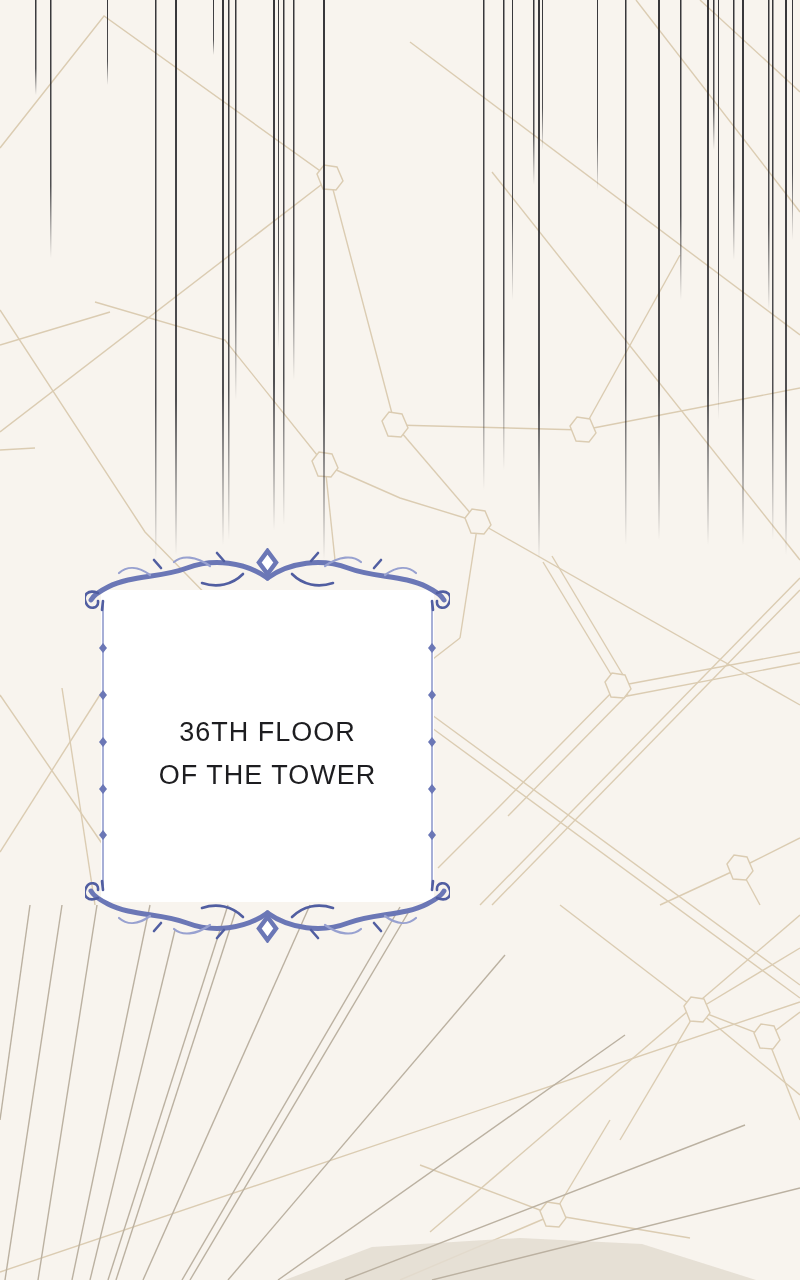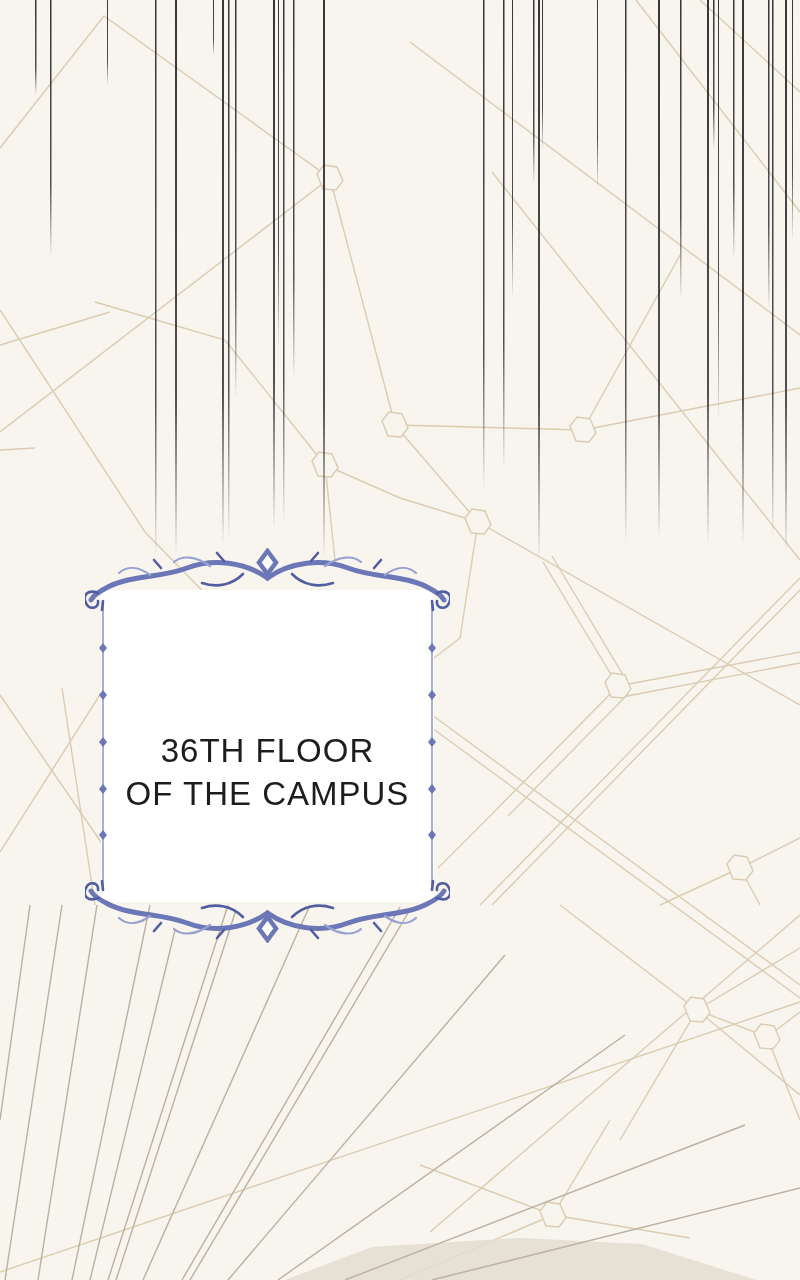--- a/index.html
+++ b/index.html
@@ -20,24 +20,24 @@
   .shade-poly{fill:var(--c-shade);opacity:.85;}
   .frame-svg{position:absolute;left:85px;top:548px;width:365px;height:395px;}
   .fl-main{stroke:var(--c-frame);stroke-width:5;fill:none;stroke-linecap:round;}
   .fl-dark{stroke:var(--c-frameDark);stroke-width:2.6;fill:none;stroke-linecap:round;}
   .fl-light{stroke:var(--c-frameLight);stroke-width:2.2;fill:none;stroke-linecap:round;}
   .fl-diamond{stroke:var(--c-frame);stroke-width:4.5;fill:var(--c-box);}
   .side-line{stroke:var(--c-frameLight);stroke-width:1.7;fill:none;}
   .side-diamond{fill:var(--c-frame);}
   .box-fill{fill:var(--c-box);}
   .caption{
-    position:absolute;left:101px;top:616px;width:333px;height:312px;
+    position:absolute;left:101px;top:598px;width:333px;height:312px;
     display:flex;flex-direction:column;justify-content:center;align-items:center;
     text-align:center;color:var(--c-text);
-    font-size:33px;line-height:43px;font-weight:500;letter-spacing:1px;border-radius:26px;
+    font-size:27px;line-height:43px;font-weight:500;letter-spacing:1px;border-radius:26px;
   }
   .caption .line{display:block;white-space:nowrap;}
 </style>
 </head>
 <body>
 
 <div class="canvas">
 
   <svg class="layer" viewBox="0 0 800 1280" aria-hidden="true">
     <defs>
@@ -201,16 +201,16 @@
       <path class="side-diamond" d="M347,236 L351,241 L347,246 L343,241 Z"></path>
       <path class="side-diamond" d="M347,282 L351,287 L347,292 L343,287 Z"></path>
     </g>
 
     <use href="#flourish"></use>
     <use href="#flourish" transform="translate(0,395) scale(1,-1)"></use>
   </svg>
 
   <div class="caption">
     <span class="line">36TH FLOOR</span>
-    <span class="line">OF THE CAMPUS</span>
+    <span class="line">OF THE TOWER</span>
   </div>
 
 </div>
 
 </body></html>

